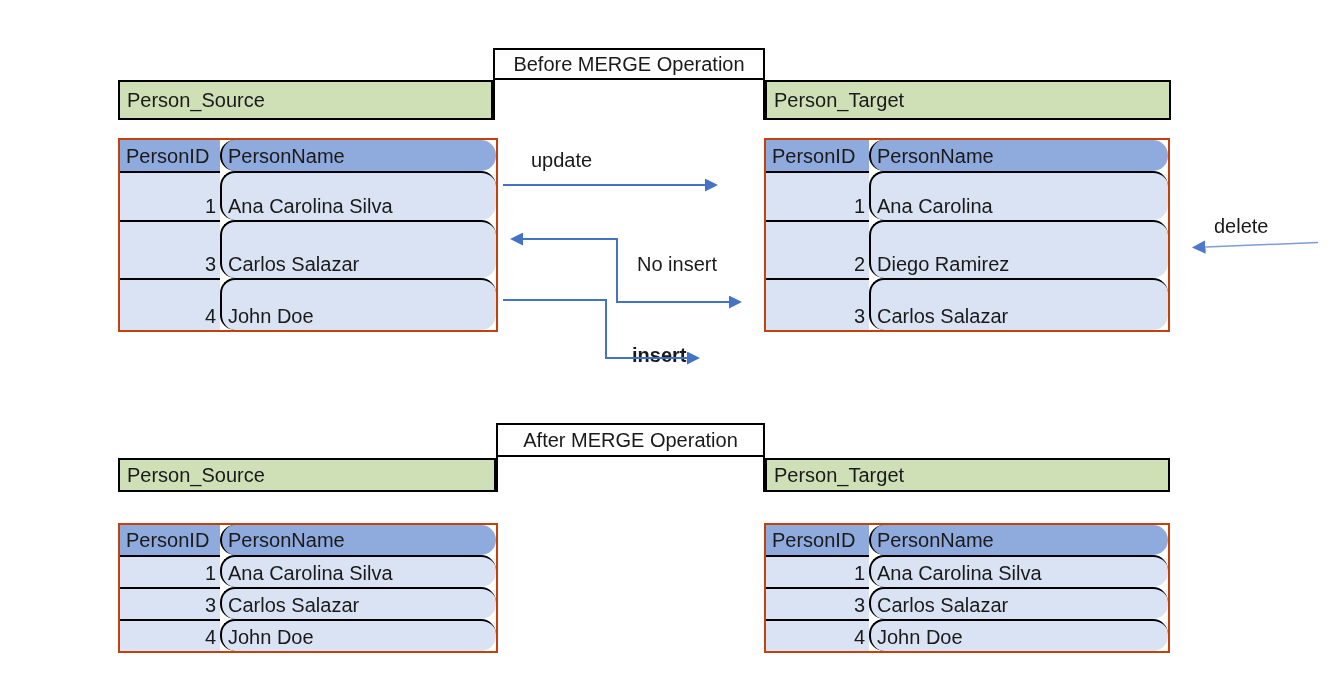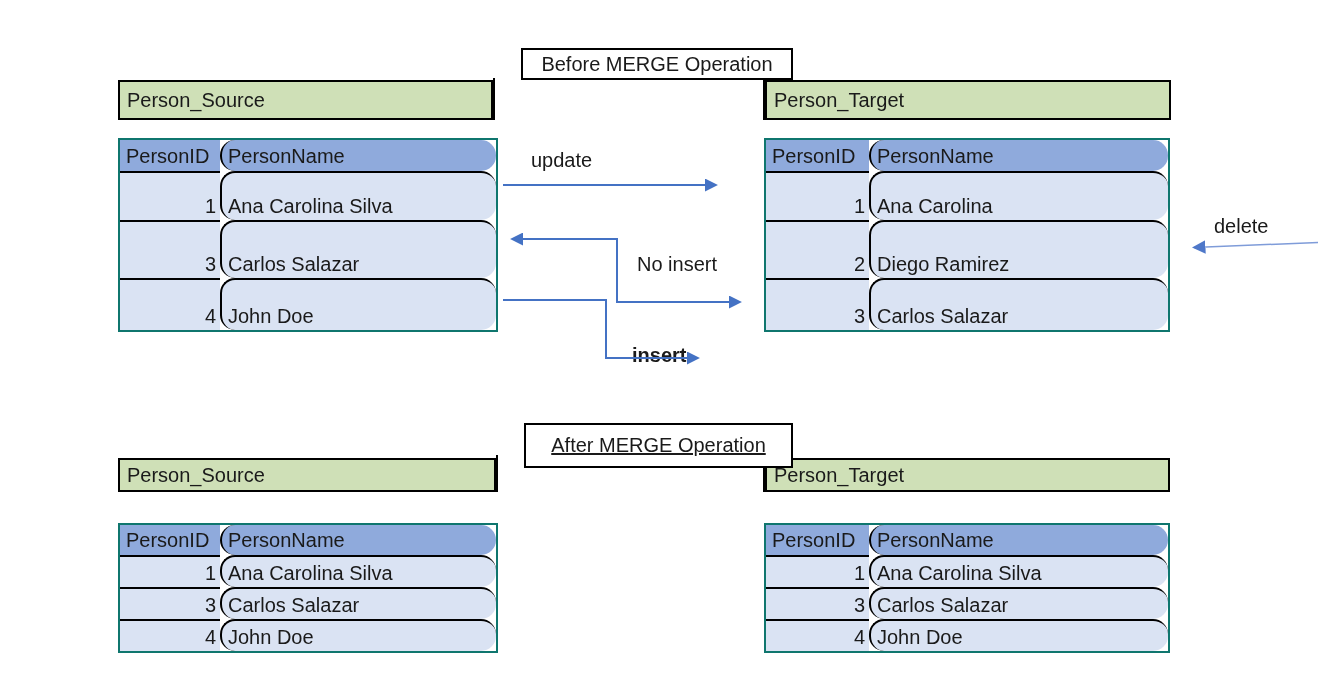--- a/index.html
+++ b/index.html
@@ -4,36 +4,36 @@
 <style>
   html,body{margin:0;padding:0;background:#ffffff;}
   .canvas{
     position:relative;width:1344px;height:696px;background:#fff;overflow:hidden;
     font-family:"Liberation Sans",sans-serif;color:var(--text,#1a1a1a);
   }
   
   .titlebox{
     position:absolute;background:#fff;border:2px solid #000;box-sizing:border-box;
     display:flex;align-items:center;justify-content:center;
-    font-size:20px;white-space:nowrap;z-index:3;margin-left:28px;
+    font-size:20px;white-space:nowrap;z-index:3;
   }
   
   .spacer{
     position:absolute;background:#fff;box-sizing:border-box;
     border-left:2px solid #000;border-right:2px solid #000;z-index:2;
   }
   
   .banner{
     position:absolute;background:var(--banner-green,#cfe0b7);border:2px solid #000;
     box-sizing:border-box;display:flex;align-items:center;
     padding-left:7px;font-size:20px;z-index:1;
   }
   
   .tbl{
-    position:absolute;border:2px solid #0f766e;box-sizing:border-box;background:#fff;
+    position:absolute;border:2px solid #c2410c;box-sizing:border-box;background:#fff;
     display:grid;font-size:20px;
   }
   .tbl.tall{grid-template-rows:31px 49px 58px 1fr;}
   .tbl.short{grid-template-rows:30px 32px 32px 1fr;}
   .tbl.src{grid-template-columns:100px 1fr;}
   .tbl.tgt{grid-template-columns:103px 1fr;}
   .cell{
     box-sizing:border-box;display:flex;align-items:flex-end;overflow:hidden;
     white-space:nowrap;line-height:1.05;
   }
@@ -102,21 +102,21 @@
       <marker id="ahdel" viewBox="0 0 10 10" refX="8.5" refY="5" markerWidth="9" markerHeight="9" orient="auto" markerUnits="strokeWidth">
         <path d="M0,0 L10,5 L0,10 z" fill="#4f78c9"></path>
       </marker>
     </defs>
     <path d="M503,185 H716" fill="none" stroke="#4472c4" stroke-width="2" marker-end="url(#ah)"></path>
     <path d="M512,239 H617 V302 H740" fill="none" stroke="#4472c4" stroke-width="2" marker-start="url(#ah)" marker-end="url(#ah)"></path>
     <path d="M503,300 H606 V358 H698" fill="none" stroke="#4472c4" stroke-width="2" marker-end="url(#ah)"></path>
     <path d="M1318,242.5 L1194,247.5" fill="none" stroke="#7f9cd9" stroke-width="1.5" marker-end="url(#ahdel)"></path>
   </svg>
 
-  <div class="titlebox" style="left:496px;top:423px;width:269px;height:45px;text-decoration:underline;">
+  <div class="titlebox" style="left:496px;top:423px;width:269px;height:34px;">
     <span>After MERGE Operation</span>
   </div>
   <div class="spacer" style="left:496px;top:455px;width:269px;height:37px;"></div>
 
   <div class="banner" style="left:118px;top:458px;width:378px;height:34px;">
     <span>Person_Source</span>
   </div>
   <div class="banner" style="left:765px;top:458px;width:405px;height:34px;">
     <span>Person_Target</span>
   </div>

